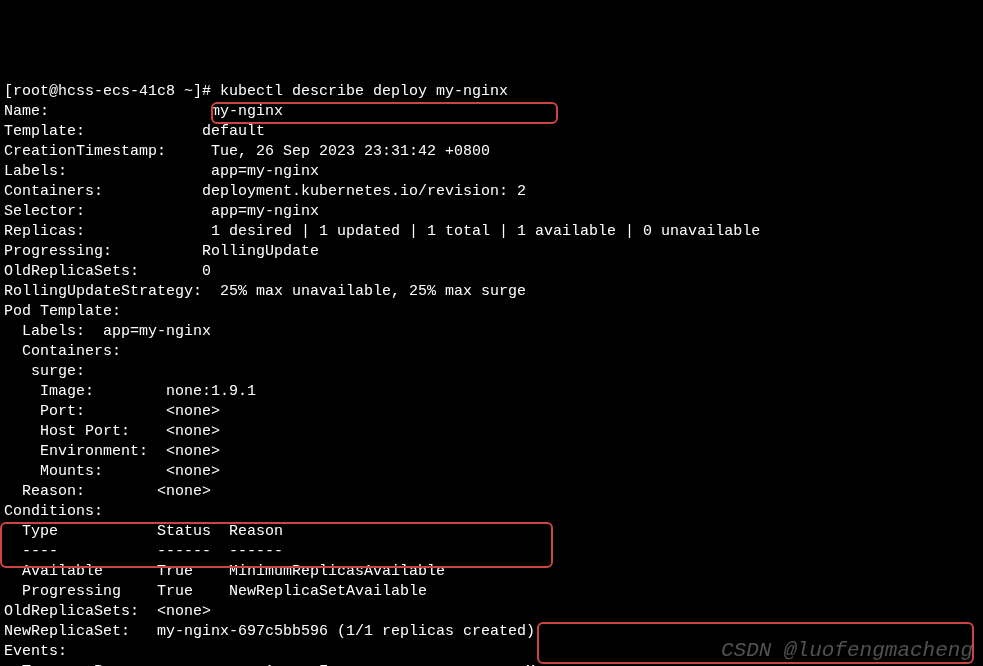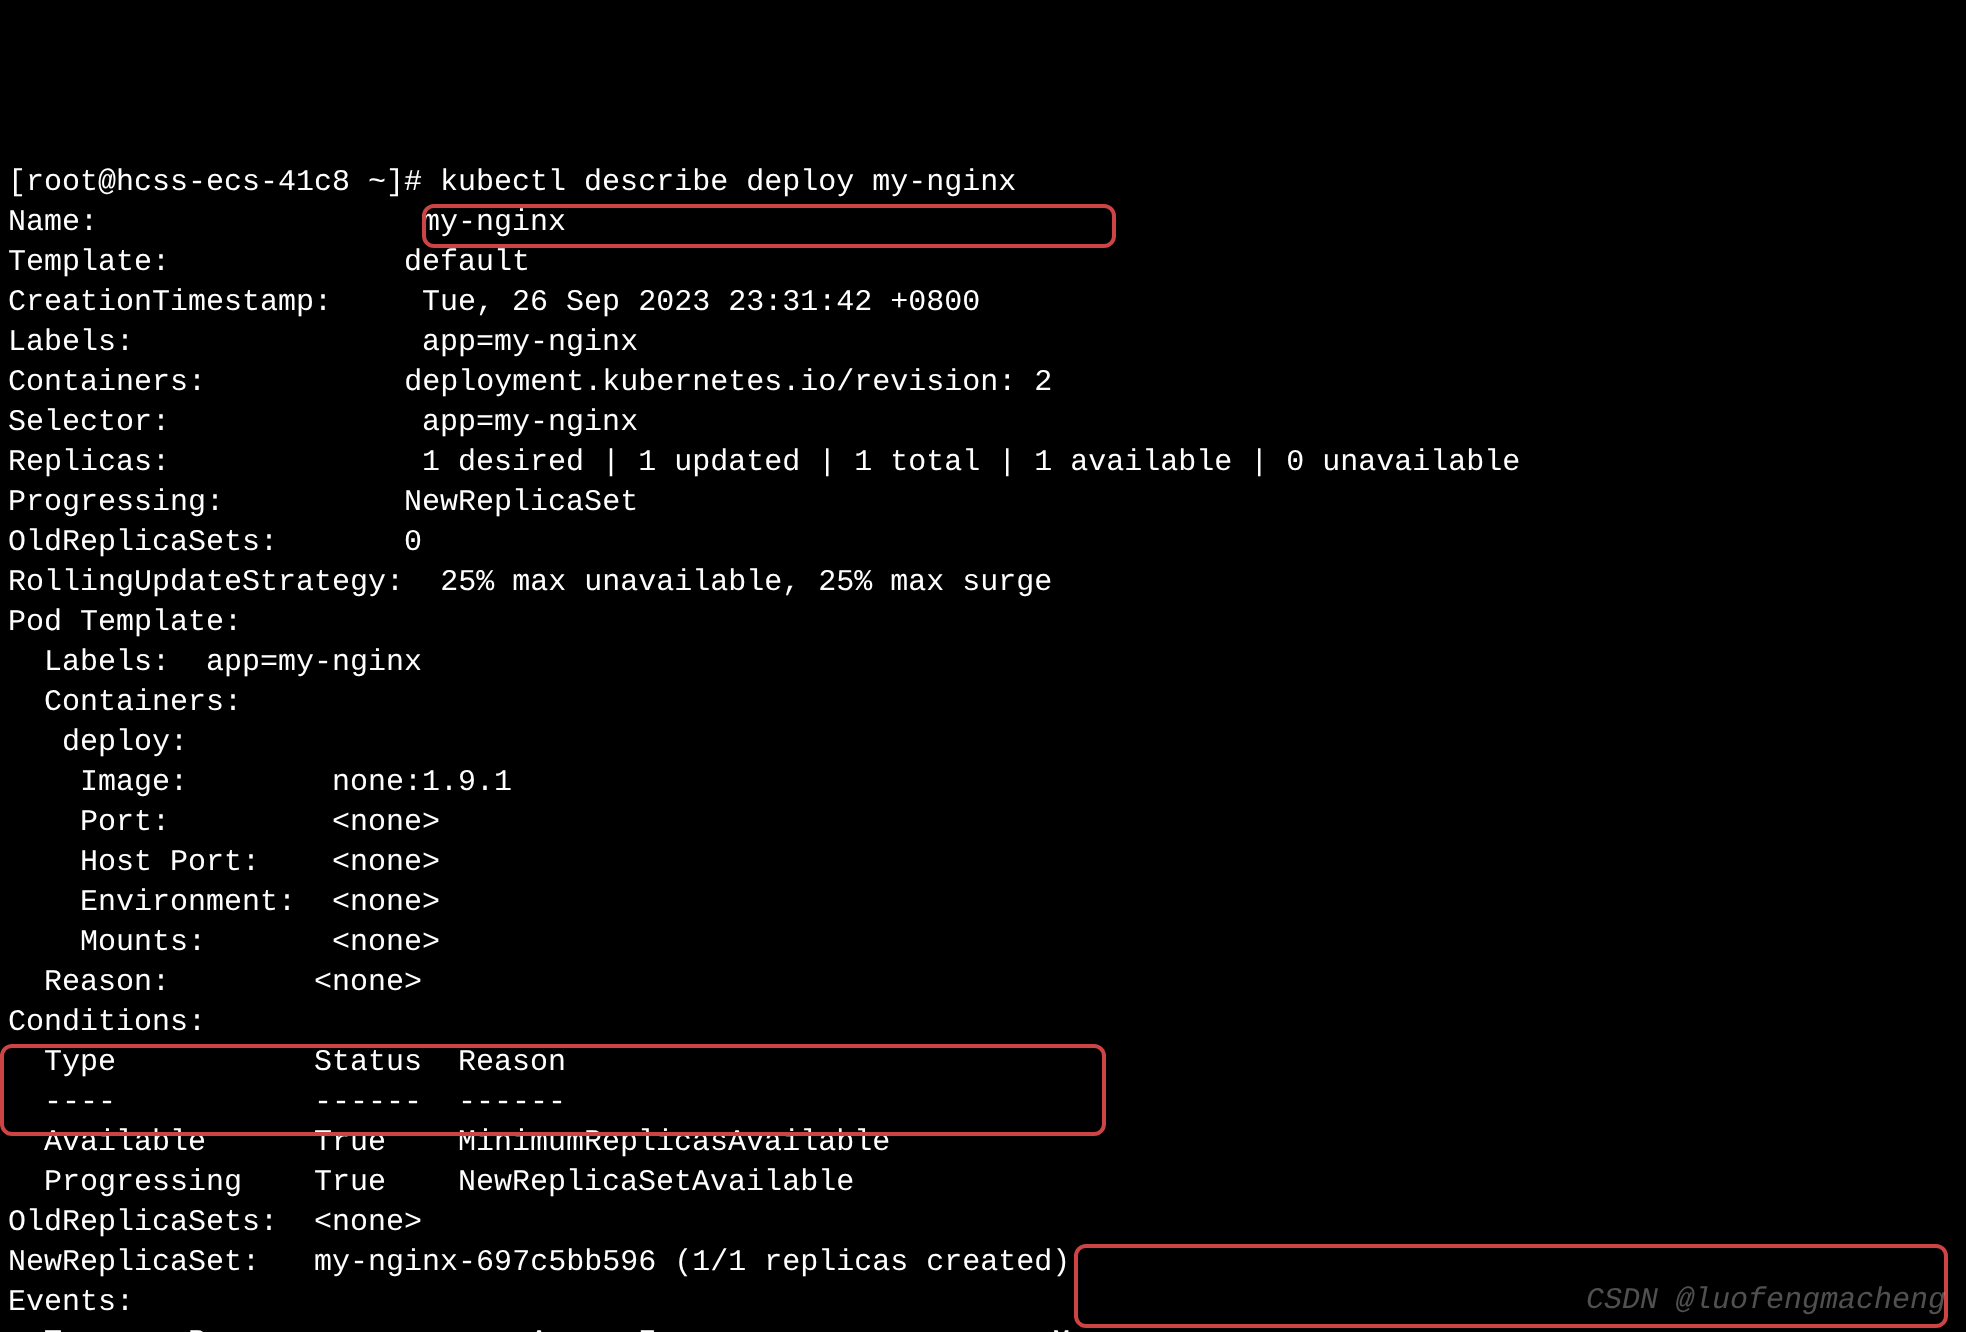--- a/index.html
+++ b/index.html
@@ -38,45 +38,45 @@
       left: 537px;
       top: 622px;
       width: 437px;
       height: 42px;
     }
     .watermark {
       position: absolute;
       right: 10px;
       bottom: 5px;
       color: rgba(200,200,200,0.4);
-      font-size: 15px;
+      font-size: 21px;
       font-style: italic;
       pointer-events: none;
     }
   </style>
 </head>
 <body>
 
 
 
 <div><span>[root@hcss-ecs-41c8 ~]# </span><span>kubectl describe deploy my-nginx</span>
 <span>Name:</span>                  <span>my-nginx</span>
 <span>Template:</span>             <span>default</span>
 <span>CreationTimestamp:</span>     <span>Tue, 26 Sep 2023 23:31:42 +0800</span>
 <span>Labels:</span>                <span>app=my-nginx</span>
 <span>Containers:</span>           <span>deployment.kubernetes.io/revision: 2</span>
 <span>Selector:</span>              <span>app=my-nginx</span>
 <span>Replicas:</span>              <span>1 desired | 1 updated | 1 total | 1 available | 0 unavailable</span>
-<span>Progressing:</span>          <span>NewReplicaSet</span>
+<span>Progressing:</span>          <span>RollingUpdate</span>
 <span>OldReplicaSets:</span>       <span>0</span>
 <span>RollingUpdateStrategy:</span>  <span>25% max unavailable, 25% max surge</span>
 <span>Pod Template:</span>
 <span>  Labels:  app=my-nginx</span>
 <span>  Containers:</span>
-<span>   deploy:</span>
+<span>   surge:</span>
 <span>    Image:</span>        <span>none:1.9.1</span>
 <span>    Port:</span>         <span>&lt;none&gt;</span>
 <span>    Host Port:</span>    <span>&lt;none&gt;</span>
 <span>    Environment:</span>  <span>&lt;none&gt;</span>
 <span>    Mounts:</span>       <span>&lt;none&gt;</span>
 <span>  Reason:</span>        <span>&lt;none&gt;</span>
 <span>Conditions:</span>
 <span>  Type           Status  Reason</span>
 <span>  ----           ------  ------</span>
 <span>  Available      True    MinimumReplicasAvailable</span>

